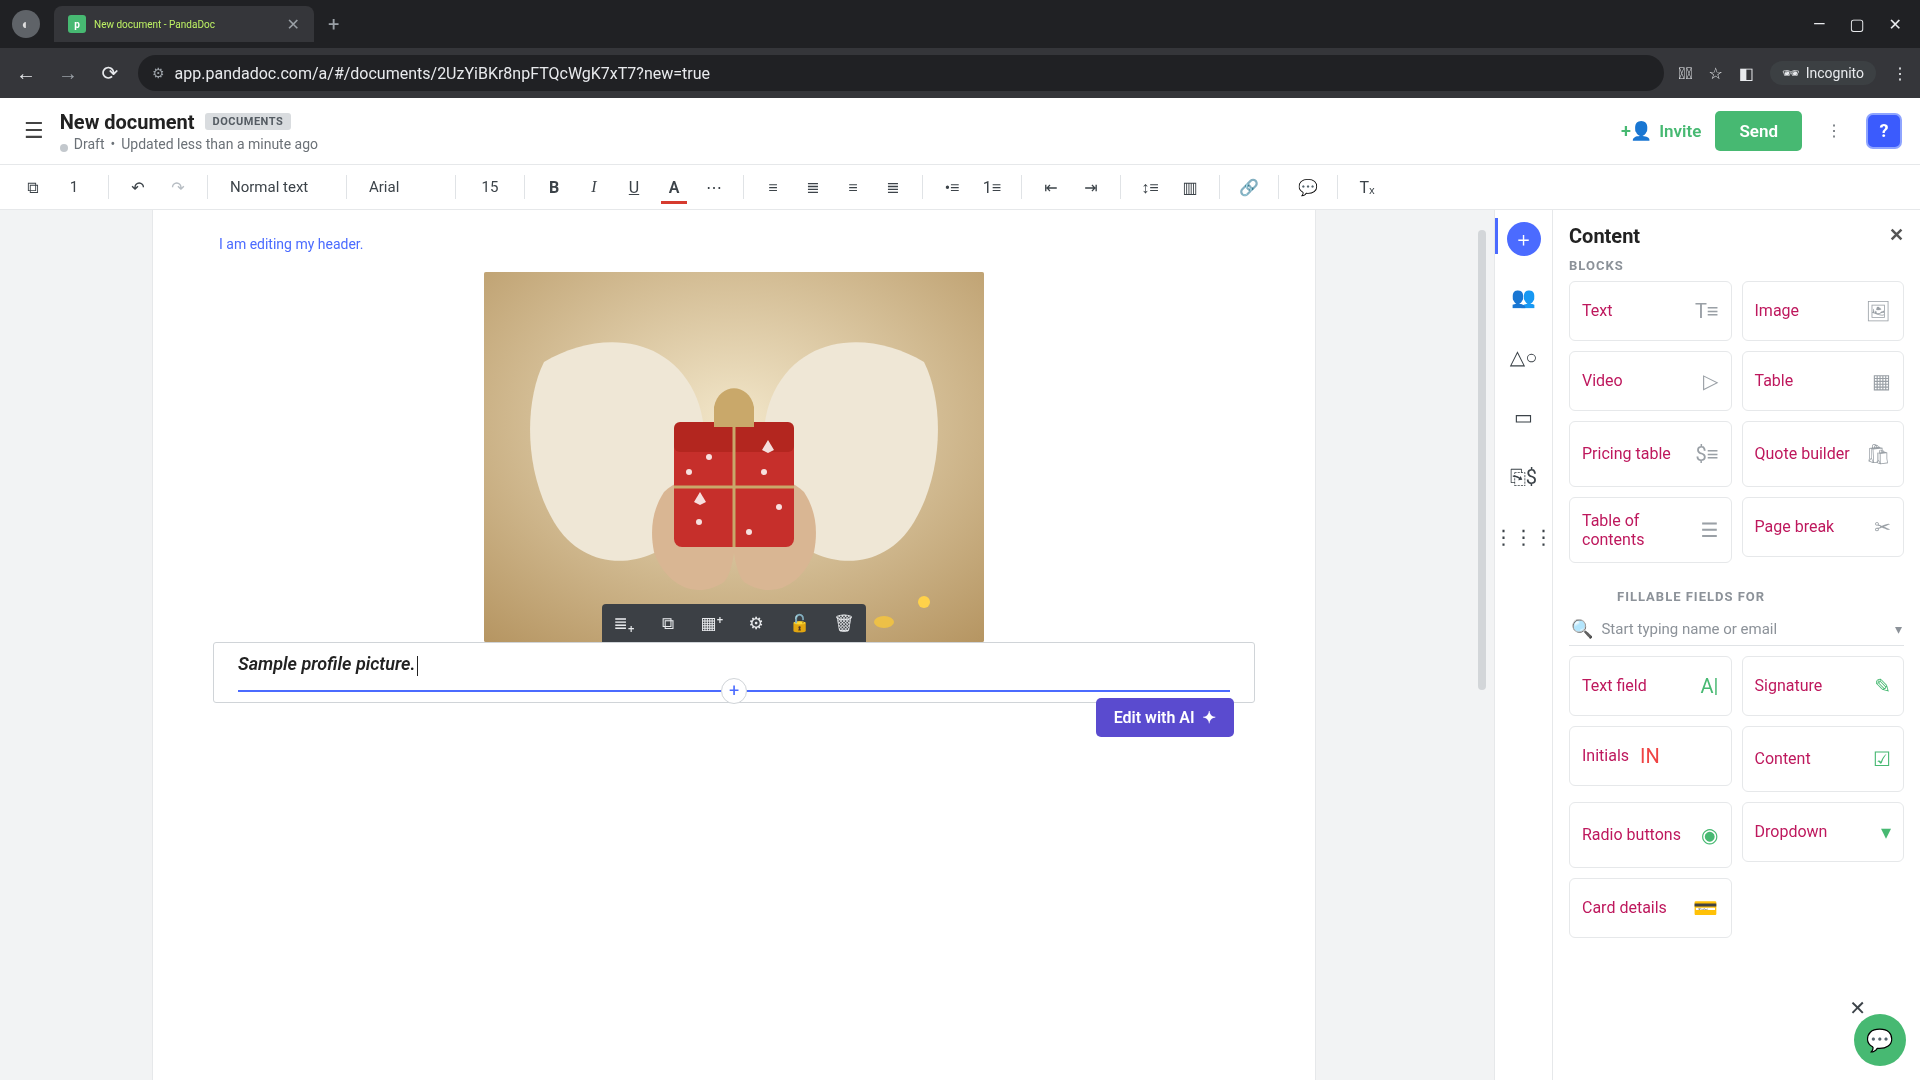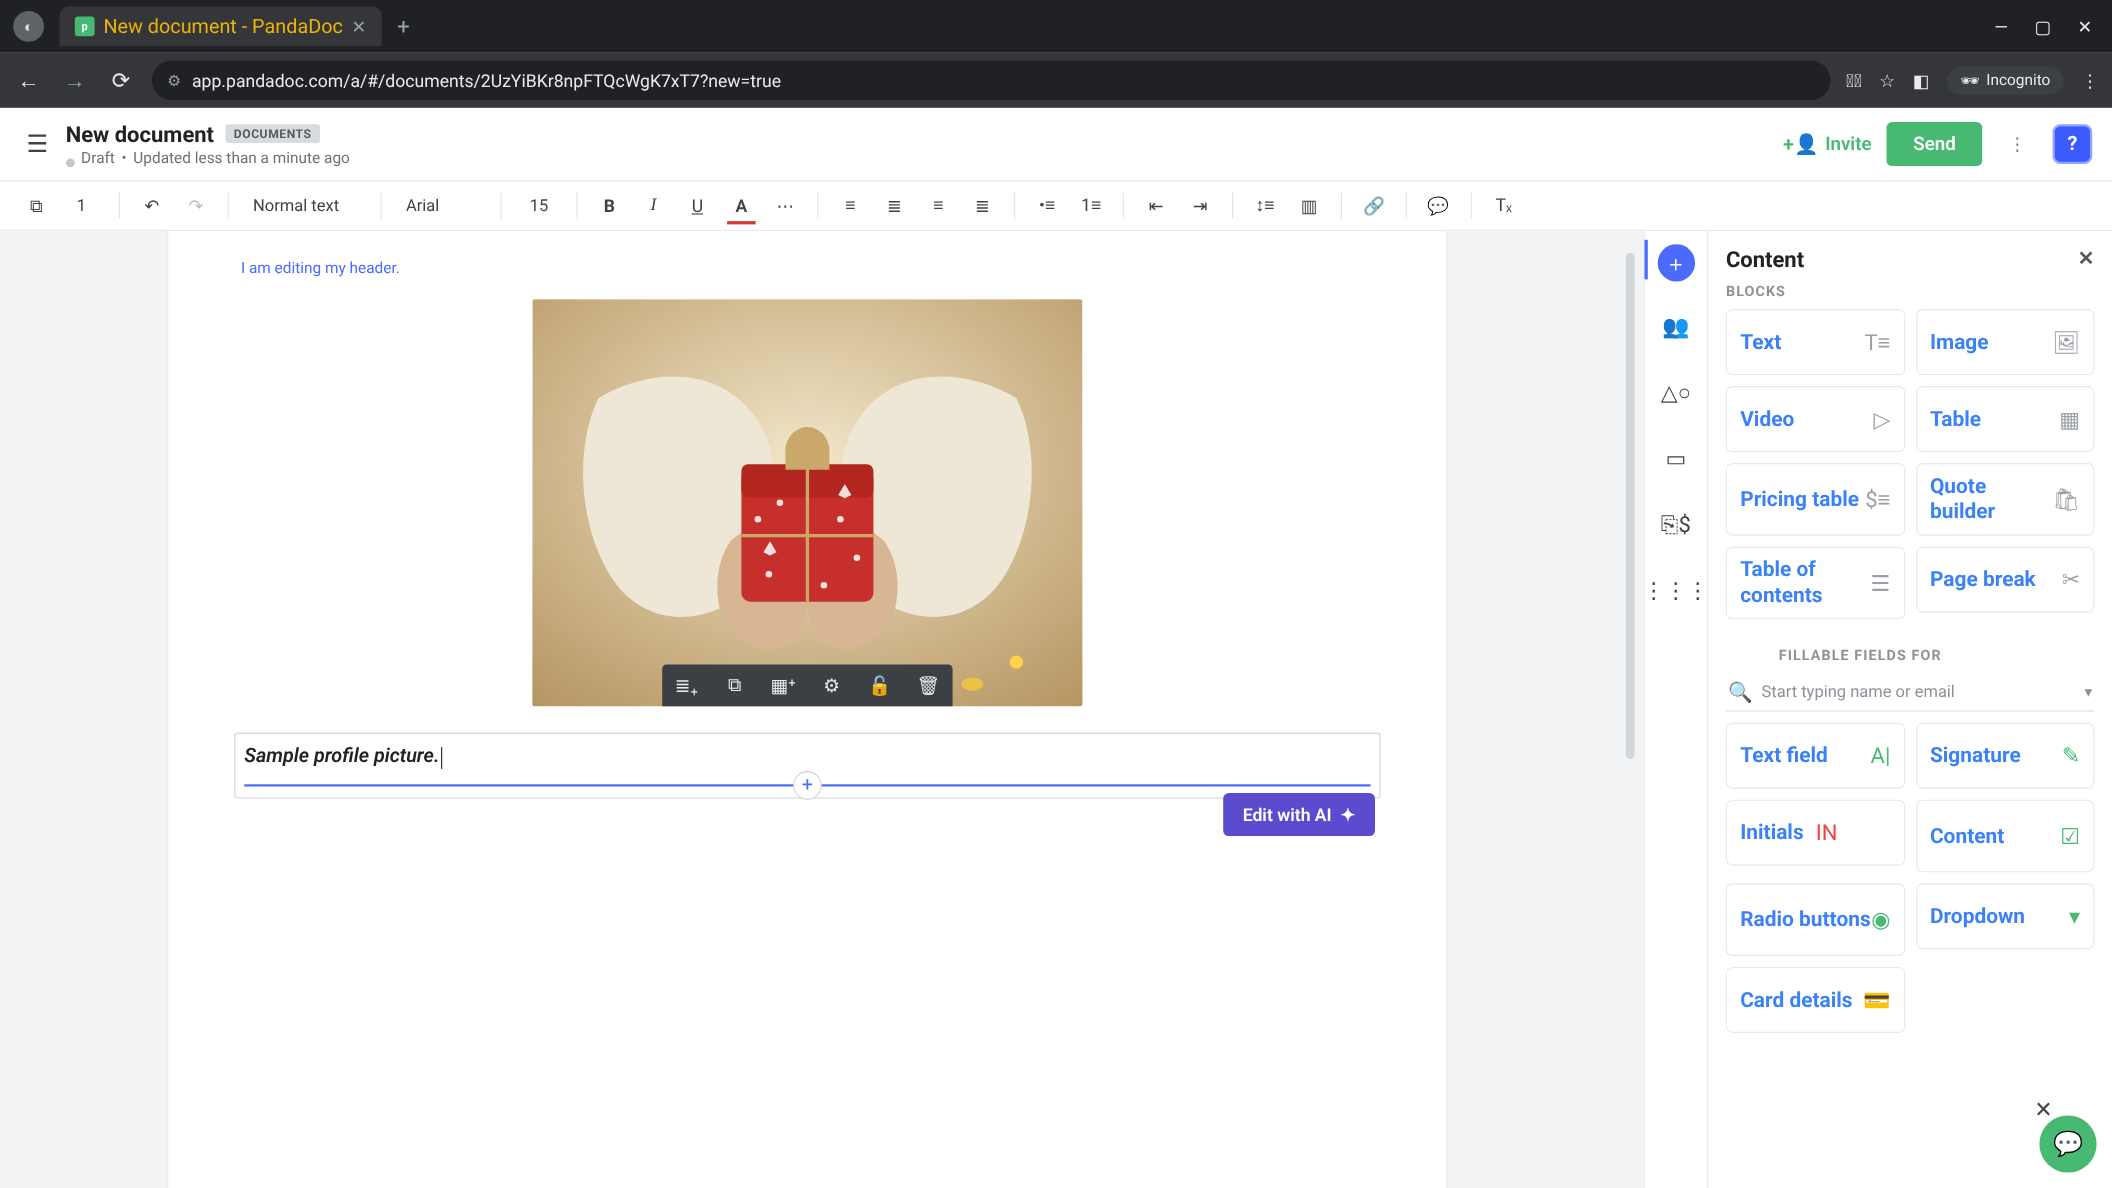--- a/index.html
+++ b/index.html
@@ -3,21 +3,21 @@
 <meta charset="utf-8">
 <style>
 * { margin: 0; padding: 0; box-sizing: border-box; font-family: -apple-system, BlinkMacSystemFont, "Segoe UI", Roboto, sans-serif; }
 body { width: 1920px; height: 1080px; overflow: hidden; background: #fff; }
 
 
 .browser-top { background: #202124; height: 48px; display: flex; align-items: center; }
 .browser-top .profile-circle { width: 28px; height: 28px; border-radius: 50%; background: #5f6368; margin-left: 12px; display:flex;align-items:center;justify-content:center;color:#ddd;font-size:14px;}
 .tab { background: #35363a; border-radius: 8px 8px 0 0; height: 36px; margin-left: 14px; padding: 0 14px; display: flex; align-items: center; gap: 8px; min-width: 260px; }
 .tab .favicon { width: 18px; height: 18px; background: #47b972; border-radius: 3px; display:flex;align-items:center;justify-content:center;color:#fff;font-size:10px;font-weight:bold;}
-.tab .tab-title { color: #eab308; font-size: 18px; flex: 1; }
+.tab .tab-title { color: #bef264; font-size: 10px; flex: 1; }
 .tab .tab-close { color: #9aa0a6; font-size: 16px; }
 .new-tab { color: #9aa0a6; margin-left: 14px; font-size: 20px; }
 .win-controls { margin-left: auto; display: flex; gap: 24px; padding-right: 18px; color: #e8eaed; font-size: 16px; }
 
 .addr-bar { background: #35363a; height: 50px; display: flex; align-items: center; padding: 0 12px; gap: 14px; }
 .addr-bar .nav-btn { color: #9aa0a6; font-size: 20px; width: 28px; text-align:center; }
 .addr-bar .nav-btn.enabled { color: #e8eaed; }
 .url-box { flex: 1; background: #202124; border-radius: 20px; height: 36px; display: flex; align-items: center; padding: 0 14px; gap: 10px; }
 .url-box .lock { color:#9aa0a6; font-size:14px; }
 .url-box .url { color: #e8eaed; font-size: 16px; }
@@ -57,21 +57,21 @@
 
 .main-row { display:flex; height: calc(1080px - 48px - 50px - 66px - 46px); }
 .canvas-wrap { flex:1; background:#f2f3f4; position:relative; overflow:hidden; }
 .page { position:absolute; left:152px; top:0; width:1164px; background:#fff; min-height:900px; padding: 26px 60px; border:1px solid #e6e8ea; border-top:none;}
 .page .header-text { color:#4b6bff; font-size:14px; margin-bottom: 20px; margin-left: 6px;}
 .img-block { margin: 0 auto; width: 500px; position:relative; }
 .img-block .img-frame { width:500px; height:370px; border-radius:2px; overflow:hidden; background:linear-gradient(180deg,#e8dcc4 0%, #d9c6a0 60%, #b89a6a 100%); position:relative;}
 .img-frame svg { width:100%; height:100%; display:block;}
 .img-tools { position:absolute; bottom:0; left:50%; transform:translateX(-50%); background:#3c4045; display:flex; gap:0; border-radius:4px 4px 0 0; }
 .img-tools .it-btn { width:44px; height:38px; display:flex;align-items:center;justify-content:center;color:#e8eaed; font-size:17px;}
-.caption-box { margin-top: 24px; border:1px solid #d0d4d8; border-radius:3px; padding: 10px 8px; position:relative; }
+.caption-box { border:1px solid #d0d4d8; border-radius:3px; padding: 10px 24px; position:relative; }
 .caption-text { font-style: italic; font-weight:600; font-size:18px; color:#222; }
 .caret { display:inline-block; width:1px; height:20px; background:#222; vertical-align:middle; margin-left:2px;}
 .insert-line { position:relative; height:2px; background:#4b6bff; margin-top:14px; }
 .insert-line .plus { position:absolute; left:50%; top:50%; transform:translate(-50%,-50%); width:26px;height:26px;border-radius:50%;background:#fff;border:1px solid #d0d4d8;color:#4b6bff;display:flex;align-items:center;justify-content:center;font-size:18px;}
 .ai-btn { position:absolute; right:-4px; top:8px; background:#5a4bcf; color:#fff; font-weight:600; padding:10px 18px; border-radius:5px; display:flex; gap:8px; align-items:center; font-size:16px;}
 .ai-wrap { position:relative; }
 .page-scrollbar { position:absolute; right:8px; top:20px; width:8px; height:460px; background:#d3d6d9; border-radius:4px;}
 
 
 .vrail { width:58px; background:#fff; border-left:1px solid #e6e8ea; display:flex; flex-direction:column; align-items:center; padding-top: 12px; gap: 22px; }
@@ -79,21 +79,21 @@
 .vrail .rail-btn.primary { background:#4b6bff; color:#fff; border-radius:50%; width:34px;height:34px;}
 
 
 .right-panel { width:368px; background:#fff; border-left:1px solid #e6e8ea; padding: 14px 16px; overflow:auto; position:relative;}
 .rp-title { font-size:20px; font-weight:700; color:#222; margin-bottom: 10px; display:flex; }
 .rp-title .rp-close { margin-left:auto; color:#555; font-size:18px;}
 .rp-sect { color:#8c9299; font-size:13px; font-weight:700; letter-spacing:1px; margin: 10px 0 8px; }
 .block-grid { display:grid; grid-template-columns:1fr 1fr; gap:10px; }
 .block-card { border:1px solid #e6e8ea; border-radius:6px; padding:12px 12px; display:flex; align-items:center; height:60px;}
 .block-card.tall { height:66px; }
-.block-card .bname { font-size:19px; color:#3b82f6; font-weight:700; line-height:1.2;}
+.block-card .bname { font-size:16px; color:#be185d; font-weight:400; line-height:1.2;}
 .block-card .bicon { margin-left:auto; color:#9aa0a6; font-size:20px;}
 .search-row { display:flex; align-items:center; gap:8px; border-bottom:1px solid #e0e3e6; padding: 6px 2px; margin-bottom:10px;}
 .search-row .srch-icon { color:#8c9299; font-size:18px;}
 .search-row .srch-text { color:#8c9299; font-size:15px; flex:1;}
 .search-row .dd { color:#8c9299; font-size:14px;}
 .float-close { position:absolute; right:54px; bottom:60px; color:#3c4349; font-size:20px; }
 .chat-bubble { position:absolute; right:14px; bottom:14px; width:52px;height:52px;border-radius:50%;background:#47b972; color:#fff; display:flex;align-items:center;justify-content:center;font-size:22px;}
 
 </style>
 </head>

